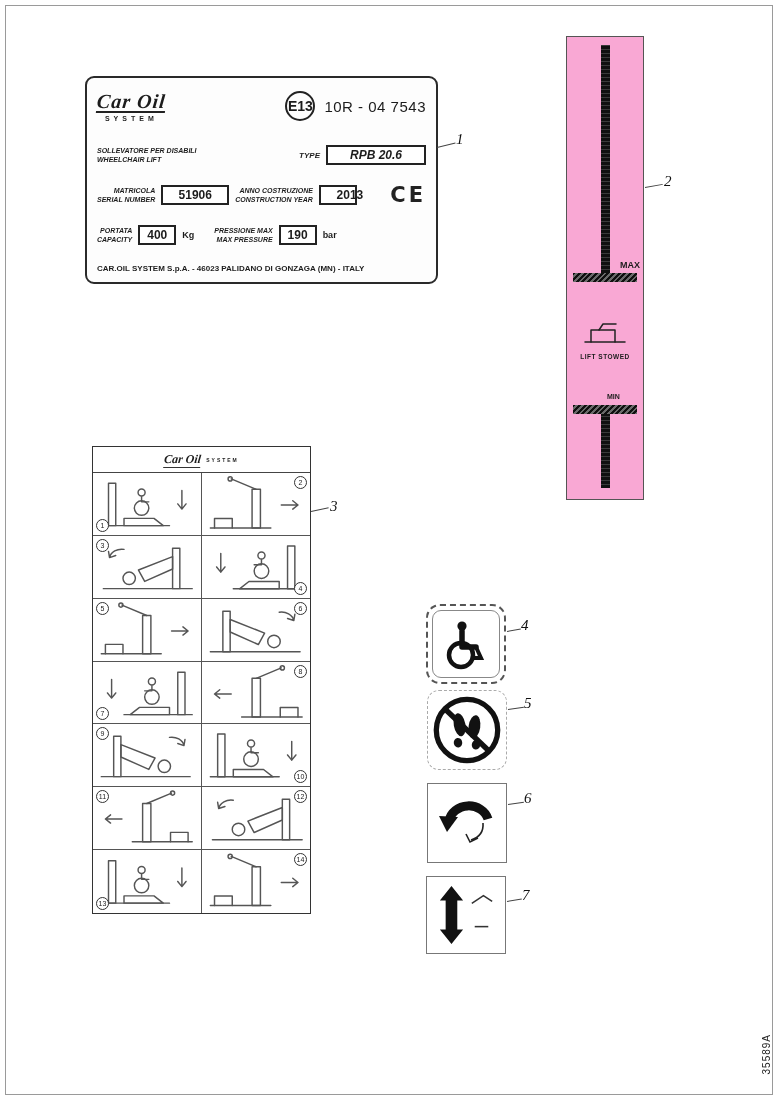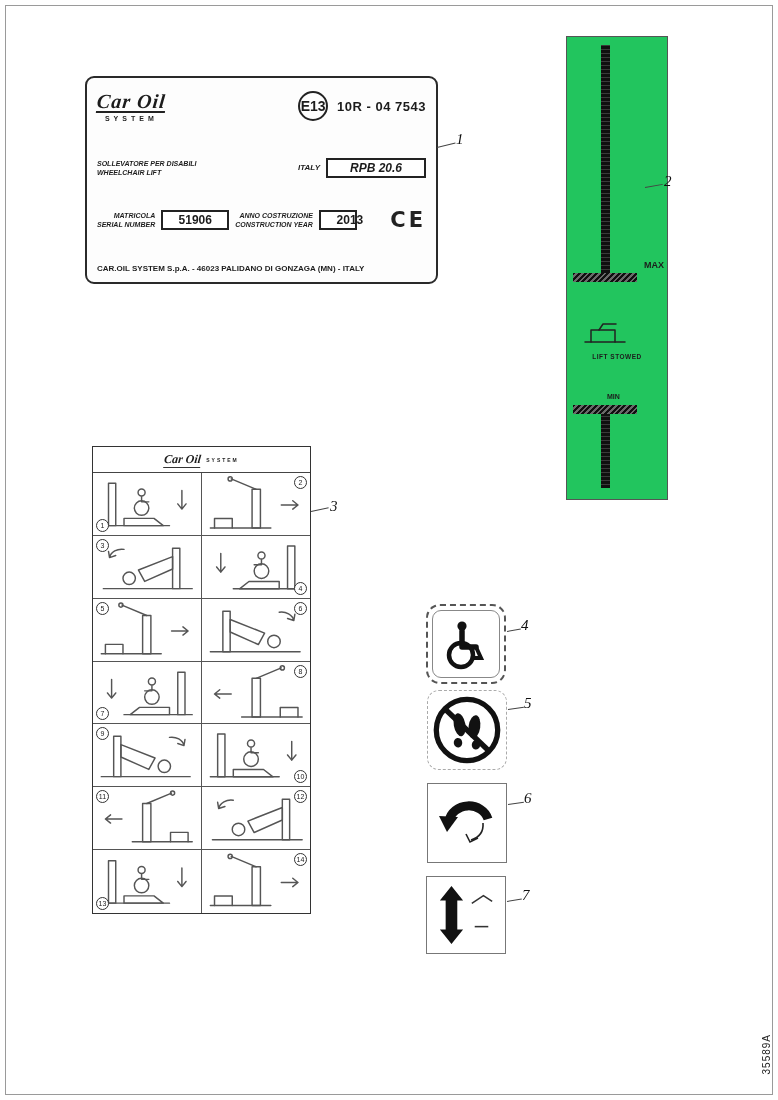--- a/index.html
+++ b/index.html
@@ -12,41 +12,41 @@
          border-radius:9px;background:#fdfdfd;padding:7px 10px;box-sizing:border-box;
          display:flex;flex-direction:column;justify-content:space-between;}
   .plate-header{display:flex;align-items:center;height:42px;}
   .logo{display:flex;flex-direction:column;line-height:1;}
   .logo-script{font-family:"Liberation Serif",serif;font-style:italic;font-weight:bold;
                font-size:20px;letter-spacing:1px;border-bottom:2px solid #222;transform:skewX(-6deg);}
   .logo-sub{font-size:7px;letter-spacing:4px;margin-top:2px;align-self:center;font-weight:bold;}
   .emark-group{margin-left:auto;display:flex;align-items:center;gap:9px;}
   .emark-circle{width:26px;height:26px;border:2px solid #222;border-radius:50%;display:flex;
                 align-items:center;justify-content:center;font-weight:bold;font-size:14px;}
-  .approval{font-weight:bold;font-size:13px;letter-spacing:.5px;}
+  .approval{font-weight:normal;font-size:15px;letter-spacing:.5px;}
   .plate-row{display:flex;align-items:center;gap:6px;}
   .lbl2{display:flex;flex-direction:column;font-style:italic;font-size:7px;line-height:1.3;
         font-weight:bold;text-align:right;}
   .lbl2.left{text-align:left;}
   .type-lbl{font-style:italic;font-size:8px;font-weight:bold;margin-left:auto;}
   .vbox{border:2px solid #222;height:20px;display:flex;align-items:center;justify-content:center;
         font-weight:bold;font-size:12px;box-sizing:border-box;background:#fff;}
   .type-box{width:100px;font-style:italic;}
   .serial-box{width:68px;}
   .year-box{width:38px;padding-left:24px;}
   .small-box{width:38px;}
   .ce{font-size:21px;font-weight:bold;letter-spacing:3px;margin-left:auto;color:#222;
       font-family:"DejaVu Sans",sans-serif;transform:scaleY(1.05);}
   .unit{font-size:9px;font-weight:bold;}
   .plate-addr{text-align:left;font-weight:bold;font-size:8px;line-height:1.5;display:flex;
               flex-direction:row;}
 
   
-  .strip{position:absolute;left:566px;top:36px;width:102px;height:464px;border:1px solid #555;
-         box-sizing:border-box;background:#22c55e;}
+  .strip{position:absolute;left:566px;top:36px;width:78px;height:464px;border:1px solid #555;
+         box-sizing:border-box;background:#f9a8d4;}
   .vbar{position:absolute;left:34px;width:9px;
         background:repeating-linear-gradient(0deg,#101010 0 3px,#3a3a3a 3px 4px);}
   .vbar.top{top:8px;height:228px;}
   .vbar.bottom{top:377px;height:74px;}
   .hbar{position:absolute;left:6px;width:64px;height:9px;
         background:repeating-linear-gradient(135deg,#101010 0 2px,#6a6a6a 2px 4px);}
   .hbar.max{top:236px;}
   .hbar.min{top:368px;}
   .strip-max{position:absolute;right:3px;top:223px;font-size:9px;font-weight:bold;}
   .strip-min{position:absolute;left:40px;top:356px;font-size:7px;font-weight:bold;}
@@ -106,38 +106,52 @@
         </span>
         <span class="approval">10R - 04 7543</span>
       </div>
     </div>
 
     <div class="plate-row">
       <div class="lbl2 left">
         <span>SOLLEVATORE PER DISABILI</span>
         <span>WHEELCHAIR LIFT</span>
       </div>
-      <span class="type-lbl">ITALY</span>
+      <span class="type-lbl">TYPE</span>
       <span class="vbox type-box">RPB 20.6</span>
     </div>
 
     <div class="plate-row">
       <div class="lbl2">
         <span>MATRICOLA</span>
         <span>SERIAL NUMBER</span>
       </div>
       <span class="vbox serial-box">51906</span>
       <div class="lbl2">
         <span>ANNO COSTRUZIONE</span>
         <span>CONSTRUCTION YEAR</span>
       </div>
       <span class="vbox year-box">2013</span>
       <span class="ce">CE</span>
     </div>
 
+    <div class="plate-row">
+      <div class="lbl2">
+        <span>PORTATA</span>
+        <span>CAPACITY</span>
+      </div>
+      <span class="vbox small-box">400</span>
+      <span class="unit">Kg</span>
+      <div class="lbl2" style="margin-left:14px">
+        <span>PRESSIONE MAX</span>
+        <span>MAX PRESSURE</span>
+      </div>
+      <span class="vbox small-box">190</span>
+      <span class="unit">bar</span>
+    </div>
 
     <div class="plate-addr">
       <span>CAR.OIL SYSTEM S.p.A. - 46023 PALIDANO DI GONZAGA (MN) - ITALY</span>
     </div>
   </div>
 
   <div class="strip">
     <div class="vbar top"></div>
     <div class="hbar max"></div>
     <span class="strip-max">MAX</span>

